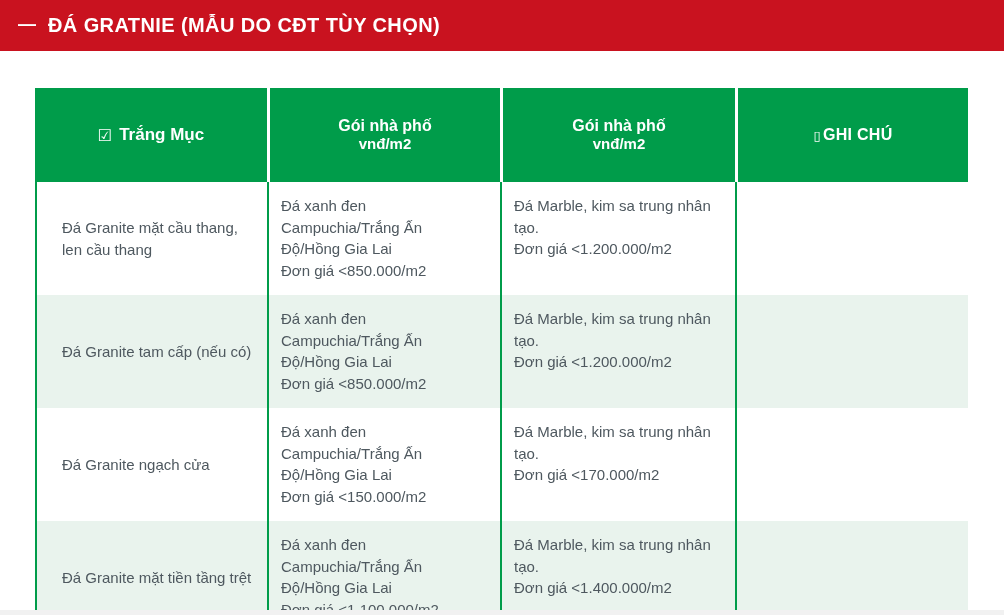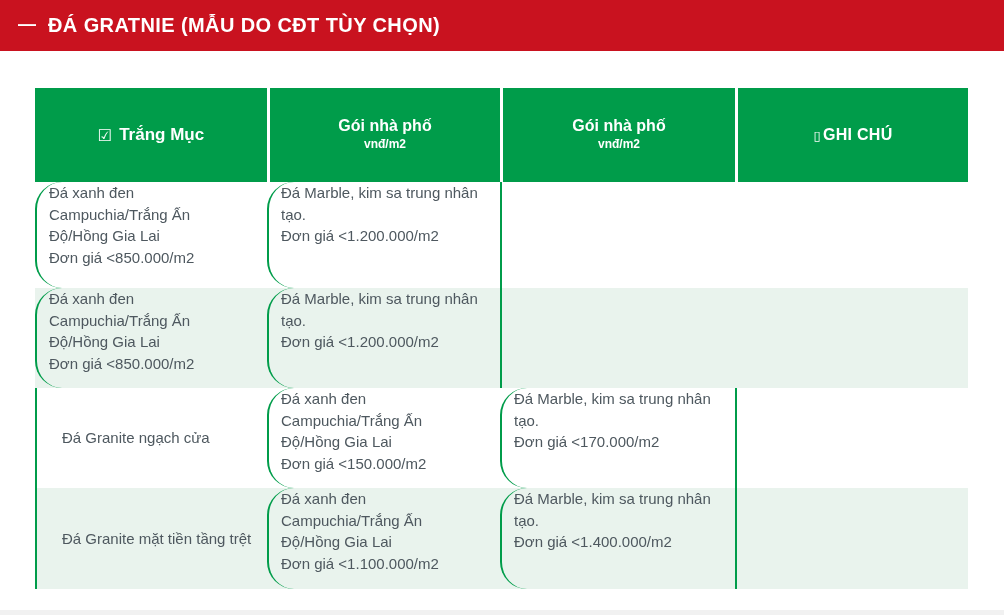--- a/index.html
+++ b/index.html
@@ -35,37 +35,37 @@
     background: #009c4a; color: #ffffff; font-weight: bold;
     height: 94px;
     display: flex; flex-direction: column; align-items: center; justify-content: center;
     text-align: center;
   }
   .thead .cell + .cell { border-left: 3px solid #ffffff; }
   .th-item { font-size: 17px; flex-direction: row !important; gap: 7px; }
   .th-item .cb { font-size: 16px; font-weight: normal; }
   .pkg-label { font-size: 16px; line-height: 18px; }
   .pkg-price { font-size: 31px; line-height: 33px; letter-spacing: 0.5px; }
-  .pkg-unit  { font-size: 12px; line-height: 18px; }
+  .pkg-unit  { font-size: 15px; line-height: 18px; }
   .th-note { font-size: 16px; flex-direction: row !important; gap: 1px; letter-spacing: 0.3px; }
   .th-note .tofu { font-size: 13px; font-weight: normal; margin-right: 1px; }
 
   .tbody .row-white { background: #ffffff; }
   .tbody .row-green { background: #e9f3ed; }
   .tbody .cell {
     border-left: 2px solid #009c4a;
     color: #4e585f; font-size: 15px; line-height: 21.5px;
     padding: 14px 14px 14px 12px;
     white-space: pre-line;
   }
   .tbody .cell.item-cell {
     display: flex; align-items: center;
     padding-left: 25px;
   }
-  .tbody .cell.desc-cell { padding-top: 0; border-radius: 27px; }
+  .tbody .cell.desc-cell { padding-top: 13px; }
   .tbody .row-1 .cell { min-height: 106px; }
   .tbody .row-2 .cell, .tbody .row-3 .cell { min-height: 100px; }
   .tbody .row-4 .cell { min-height: 101px; }
 
   
   .bottom-strip {
     position: absolute; left: 0; bottom: 0; width: 1004px; height: 5px;
     background: #f1f1f1;
   }
 </style>
@@ -94,31 +94,34 @@
     </div>
     <div class="cell th-note">
       <span class="tofu">▯</span>
       <span>GHI CHÚ</span>
     </div>
   </div>
 
   <div class="tbody">
 
     <div class="grid-row row-white row-1">
+      <div class="cell item-cell">Đá Granite mặt cầu thang,
+len cầu thang</div>
       <div class="cell desc-cell">Đá xanh đen
 Campuchia/Trắng Ấn
 Độ/Hồng Gia Lai
 Đơn giá &lt;850.000/m2</div>
       <div class="cell desc-cell">Đá Marble, kim sa trung nhân
 tạo.
 Đơn giá &lt;1.200.000/m2</div>
       <div class="cell"></div>
     </div>
 
     <div class="grid-row row-green row-2">
+      <div class="cell item-cell">Đá Granite tam cấp (nếu có)</div>
       <div class="cell desc-cell">Đá xanh đen
 Campuchia/Trắng Ấn
 Độ/Hồng Gia Lai
 Đơn giá &lt;850.000/m2</div>
       <div class="cell desc-cell">Đá Marble, kim sa trung nhân
 tạo.
 Đơn giá &lt;1.200.000/m2</div>
       <div class="cell"></div>
     </div>
 

